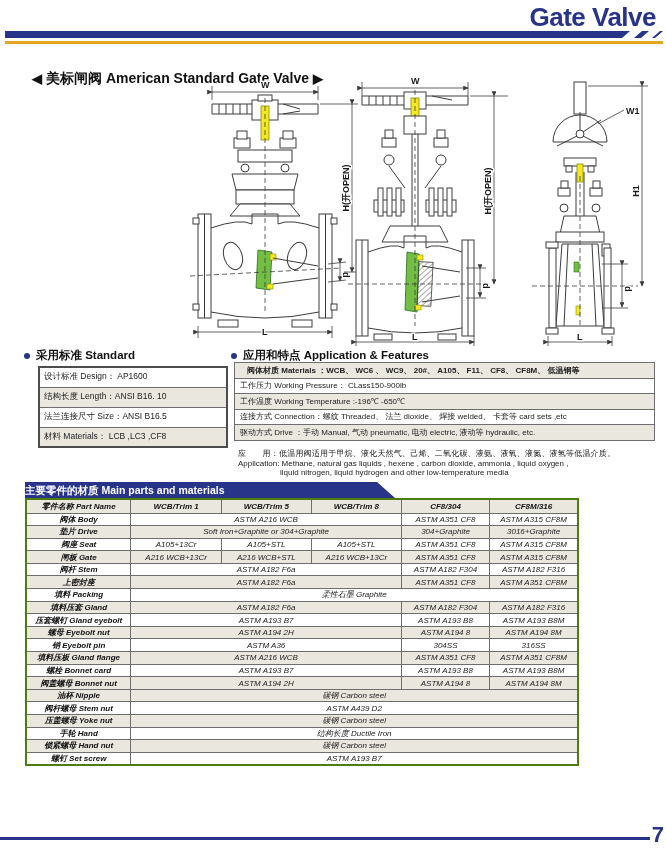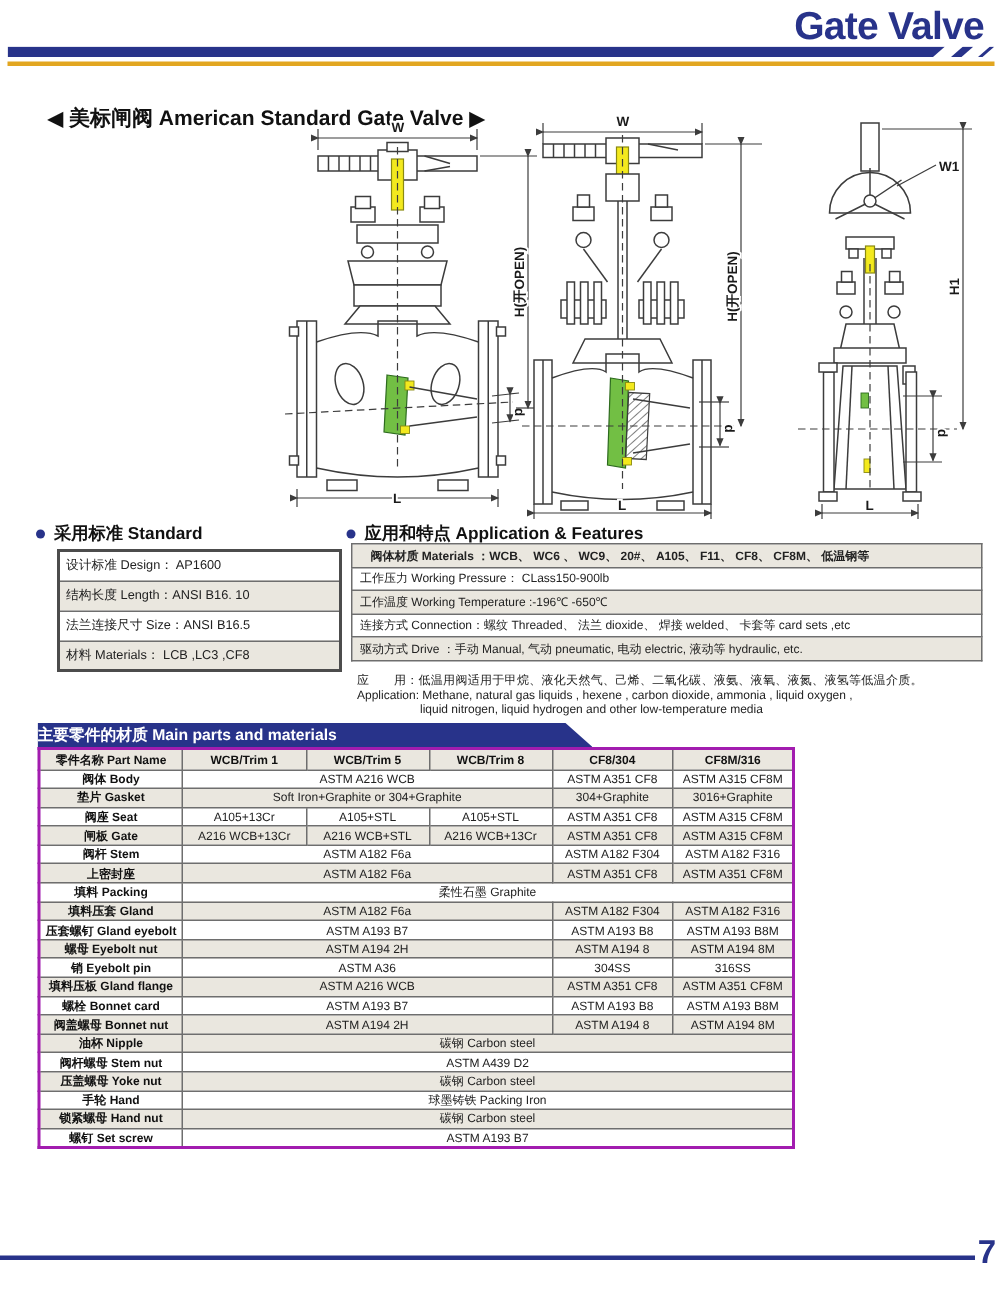--- a/index.html
+++ b/index.html
@@ -39,21 +39,21 @@
 
   
   .app-text { position:absolute; top:449px; left:238px; font-size:8px; color:#222; line-height:9.5px; }
   .app-text .cn { letter-spacing:0.2px; }
   .app-text .en2 { padding-left:42px; }
 
   
   .banner { position:absolute; top:482px; left:25px; width:370px; height:16px; background:#28338a;
             clip-path:polygon(0 0,calc(100% - 18px) 0,100% 100%,0 100%);
             color:#fff; font-size:10.5px; font-weight:700; line-height:16px; }
-  .parts { position:absolute; top:498px; left:25px; width:505px; border:2px solid #a21caf; table-layout:fixed; }
+  .parts { position:absolute; top:498px; left:25px; width:554px; border:2px solid #4d7c0f; table-layout:fixed;font-style:italic; }
   .parts th { border:1px solid #6e6e6e; font-size:8px; font-weight:700; background:#eae7df; height:14px; padding:0 2px; color:#111; }
   .parts td { border:1px solid #6e6e6e; font-size:8px; color:#222; height:12.6px; padding:0 2px; text-align:center; }
   .parts td.pn { font-weight:700; color:#111;margin-left:28px; }
 
   
   .footer-line { position:absolute; top:837px; left:0; width:650px; height:3px; background:#28338a; }
   .page-num { position:absolute; top:822px; right:2px; font-size:22px; font-weight:700; color:#28338a; }
 
   
   svg .ln { stroke:#3c3c3c; stroke-width:1; fill:none; }
@@ -360,21 +360,21 @@
         </tr>
       </thead>
     <tbody>
         <tr>
           <td class="pn">阀体 Body</td>
           <td colspan="3">ASTM A216 WCB</td>
           <td>ASTM A351 CF8</td>
           <td>ASTM A315 CF8M</td>
         </tr>
         <tr class="shade">
-          <td class="pn">垫片 Gasket</td>
+          <td class="pn">垫片 Drive</td>
           <td colspan="3">Soft Iron+Graphite or 304+Graphite</td>
           <td>304+Graphite</td>
           <td>3016+Graphite</td>
         </tr>
         <tr>
           <td class="pn">阀座 Seat</td>
           <td>A105+13Cr</td>
           <td>A105+STL</td>
           <td>A105+STL</td>
           <td>ASTM A351 CF8</td>
@@ -453,21 +453,21 @@
         <tr>
           <td class="pn">阀杆螺母 Stem nut</td>
           <td colspan="5">ASTM A439 D2</td>
         </tr>
         <tr class="shade">
           <td class="pn">压盖螺母 Yoke nut</td>
           <td colspan="5">碳钢 Carbon steel</td>
         </tr>
         <tr>
           <td class="pn">手轮 Hand</td>
-          <td colspan="5">球墨铸铁 Packing Iron</td>
+          <td colspan="5">结构长度 Ductile Iron</td>
         </tr>
         <tr class="shade">
           <td class="pn">锁紧螺母 Hand nut</td>
           <td colspan="5">碳钢 Carbon steel</td>
         </tr>
         <tr>
           <td class="pn">螺钉 Set screw</td>
           <td colspan="5">ASTM A193 B7</td>
         </tr>
       </tbody>

